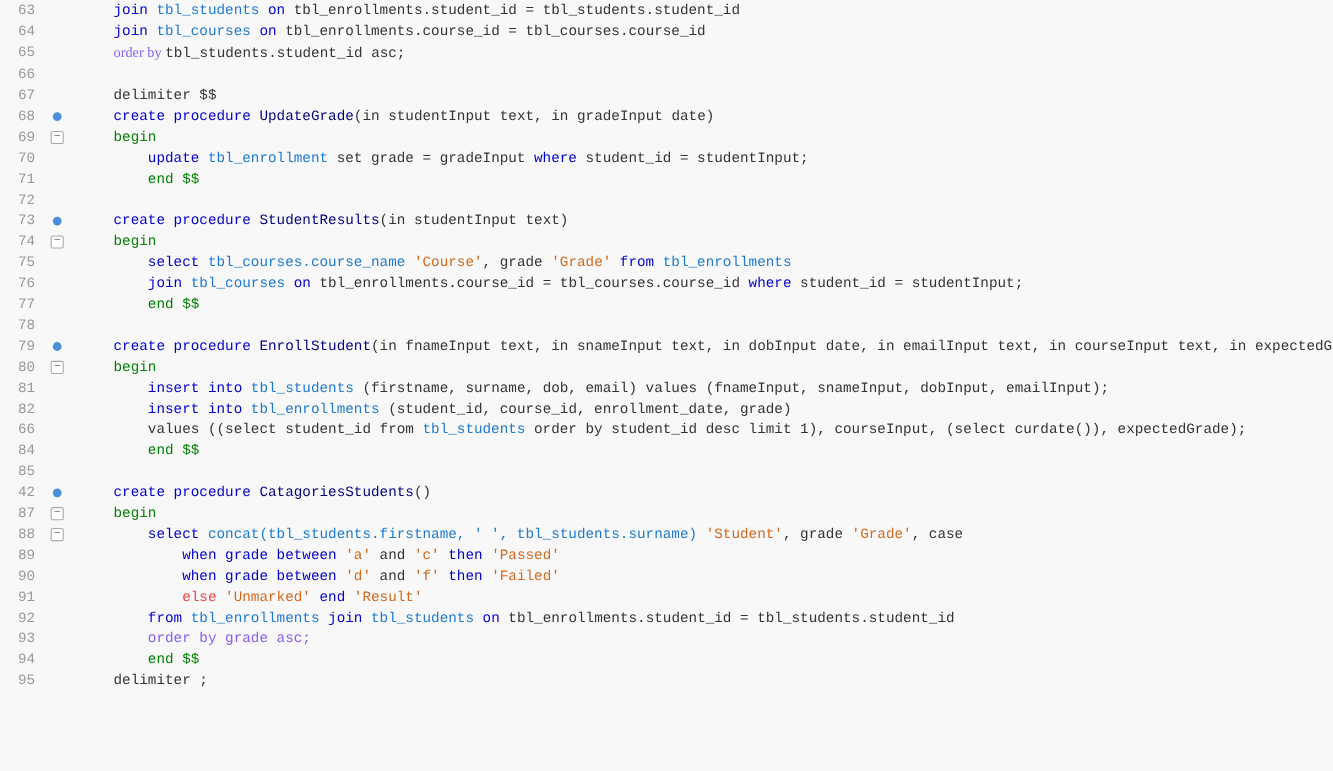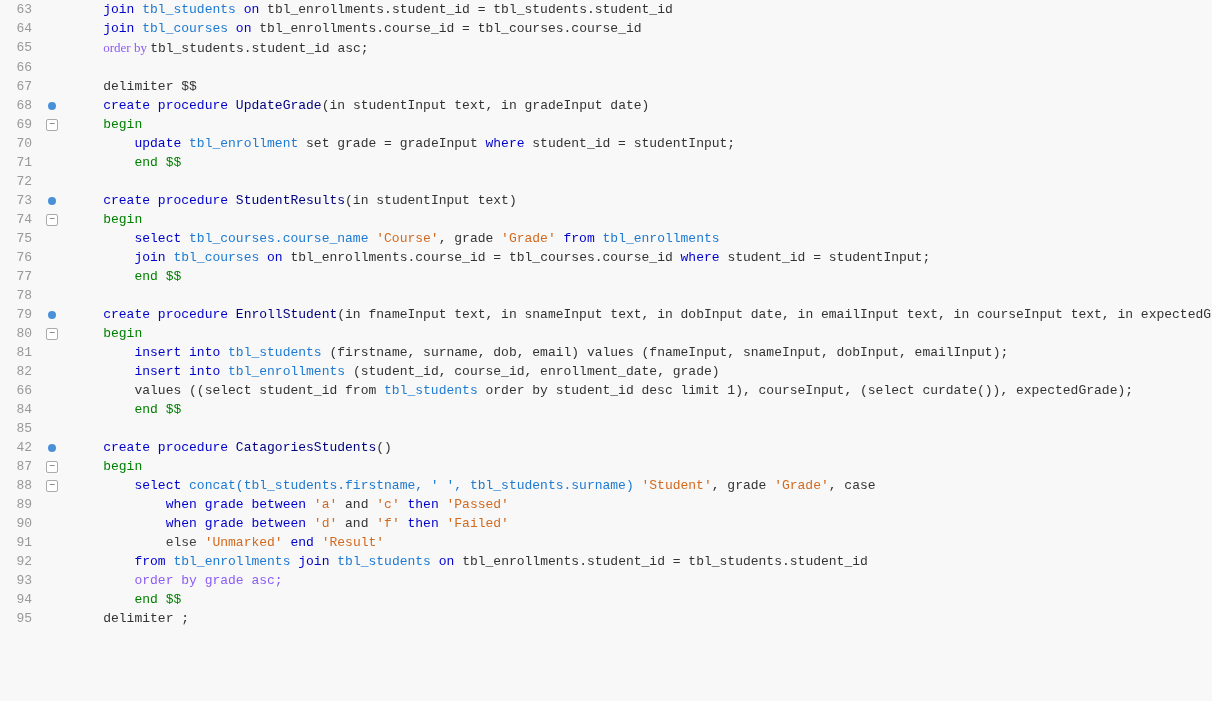--- a/index.html
+++ b/index.html
@@ -231,21 +231,21 @@
           <td class="code-content-cell">            <span style="color: rgb(0, 0, 205);">when grade between </span><span style="color: rgb(210, 105, 30);">'a'</span><span style="color: rgb(51, 51, 51);"> and </span><span style="color: rgb(210, 105, 30);">'c'</span><span style="color: rgb(0, 0, 205);"> then </span><span style="color: rgb(210, 105, 30);">'Passed'</span></td>
         </tr>
         <tr>
           <td class="line-number-cell">90</td>
           <td class="gutter-cell"></td>
           <td class="code-content-cell">            <span style="color: rgb(0, 0, 205);">when grade between </span><span style="color: rgb(210, 105, 30);">'d'</span><span style="color: rgb(51, 51, 51);"> and </span><span style="color: rgb(210, 105, 30);">'f'</span><span style="color: rgb(0, 0, 205);"> then </span><span style="color: rgb(210, 105, 30);">'Failed'</span></td>
         </tr>
         <tr>
           <td class="line-number-cell">91</td>
           <td class="gutter-cell"></td>
-          <td class="code-content-cell">            <span style="color: #404040;">else </span><span style="color: rgb(210, 105, 30);">'Unmarked'</span><span style="color: rgb(0, 0, 205);"> end </span><span style="color: rgb(210, 105, 30);">'Result'</span></td>
+          <td class="code-content-cell">            <span style="color: #ef4444;">else </span><span style="color: rgb(210, 105, 30);">'Unmarked'</span><span style="color: rgb(0, 0, 205);"> end </span><span style="color: rgb(210, 105, 30);">'Result'</span></td>
         </tr>
         <tr>
           <td class="line-number-cell">92</td>
           <td class="gutter-cell"></td>
           <td class="code-content-cell">        <span style="color: rgb(0, 0, 205);">from </span><span style="color: rgb(30, 122, 209);">tbl_enrollments</span><span style="color: rgb(0, 0, 205);"> join </span><span style="color: rgb(30, 122, 209);">tbl_students</span><span style="color: rgb(0, 0, 205);"> on </span><span style="color: rgb(51, 51, 51);">tbl_enrollments.student_id = tbl_students.student_id</span></td>
         </tr>
         <tr>
           <td class="line-number-cell">93</td>
           <td class="gutter-cell"></td>
           <td class="code-content-cell">        <span style="color: #8b5cf6;">order by grade asc;</span></td>

